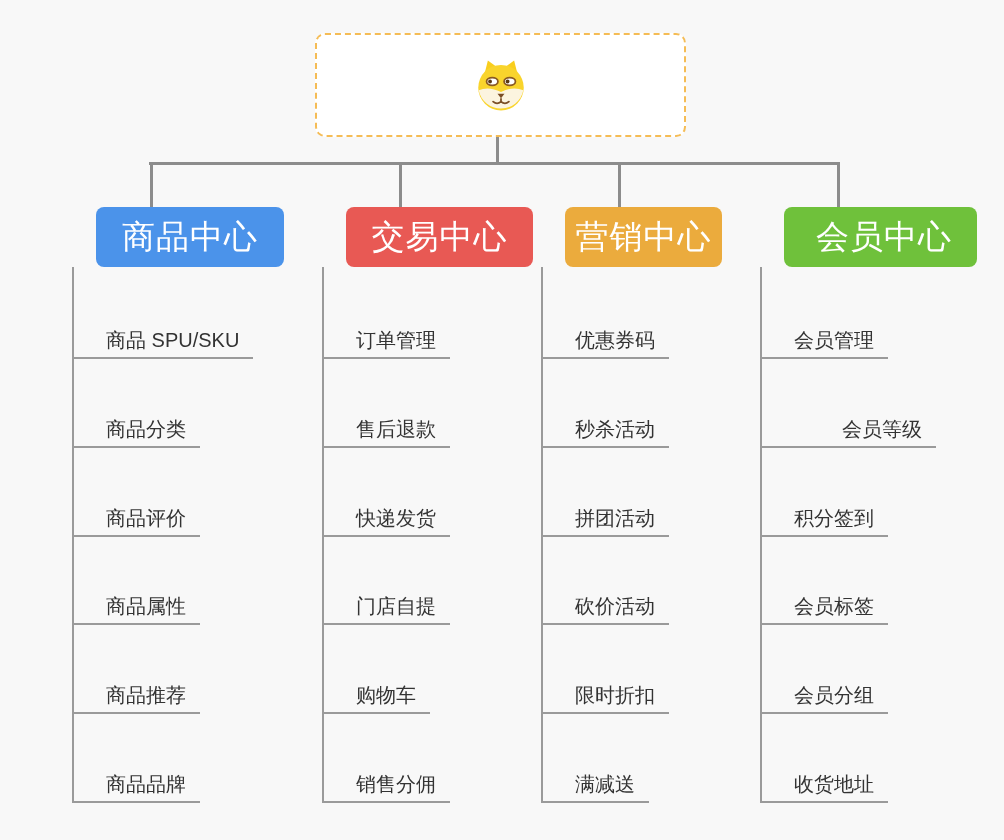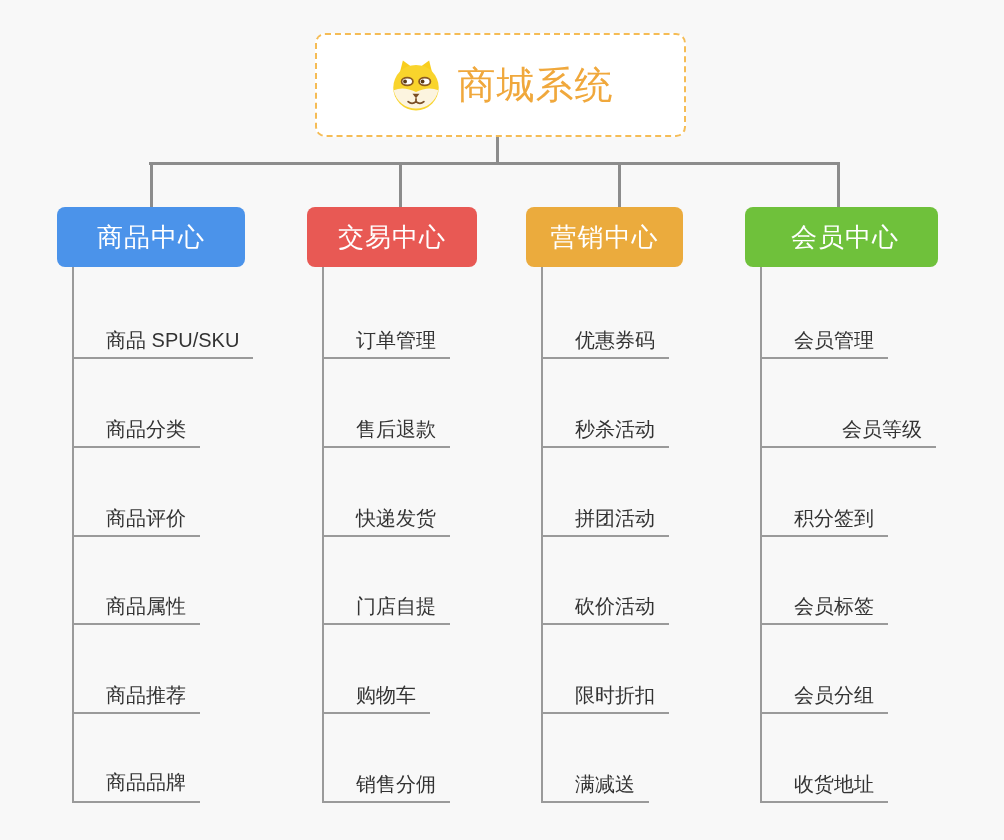--- a/index.html
+++ b/index.html
@@ -17,21 +17,21 @@
   .root-icon{width:56px;height:56px;display:block;}
   
   .conn{position:absolute;background:#8c8c8c;}
   .conn-stem{left:496px;top:137px;width:3px;height:26px;}
   .conn-hline{left:149px;top:162px;width:691px;height:3px;}
   .conn-drop{top:162px;width:3px;height:46px;}
   
   .branch-node{
     position:absolute;top:207px;height:60px;border-radius:8px;
     display:flex;align-items:center;justify-content:center;
-    color:#ffffff;font-size:26px;letter-spacing:1px;cursor:default;
+    color:#ffffff;font-size:33px;letter-spacing:1px;cursor:default;margin-left:39px;
   }
   
   .branch-vline{position:absolute;width:2px;background:#9a9a9a;}
   .child{
     position:absolute;height:40px;display:flex;align-items:flex-end;
     border-bottom:2px solid #9a9a9a;width:-moz-fit-content;width:fit-content;
   }
   .child-label{
     font-size:20px;line-height:1;color:#333333;white-space:nowrap;
     padding:0 14px 7px 34px;
@@ -55,21 +55,20 @@
       <ellipse cx="22" cy="28" rx="6.5" ry="4.5" fill="#ffffff" stroke="#8A5A22" stroke-width="2"></ellipse>
       <ellipse cx="42" cy="28" rx="6.5" ry="4.5" fill="#ffffff" stroke="#8A5A22" stroke-width="2"></ellipse>
       <circle cx="19.5" cy="28" r="2.2" fill="#5B3A14"></circle>
       <circle cx="39.5" cy="28" r="2.2" fill="#5B3A14"></circle>
 
       <path d="M28 42 L36 42 L32 47 Z" fill="#7A4E26"></path>
 
       <path d="M23 51 Q27.5 55 32 51 Q36.5 55 41 51" fill="none" stroke="#7A4E26" stroke-width="2" stroke-linecap="round"></path>
       <path d="M32 47 L32 51" stroke="#7A4E26" stroke-width="2"></path>
     </svg>
-    <span class="root-title">商城系统</span>
   </div>
 
   <div class="conn conn-stem"></div>
   <div class="conn conn-hline"></div>
   <div id="branches">
   <div class="conn conn-drop" style="left: 149.5px;"></div>
   <div class="branch-node" style="left: 57px; width: 188px; background: rgb(75, 147, 234);">
     <span>商品中心</span>
   </div>
   <div class="branch-vline" style="left: 72px; top: 267px; height: 534px;"></div>
@@ -81,25 +80,25 @@
       </div>
       <div class="child" style="left: 72px; top: 494.6px;">
         <span class="child-label">商品评价</span>
       </div>
       <div class="child" style="left: 72px; top: 583.4px;">
         <span class="child-label">商品属性</span>
       </div>
       <div class="child" style="left: 72px; top: 672.2px;">
         <span class="child-label">商品推荐</span>
       </div>
-      <div class="child" style="left: 72px; top: 761px; font-family: Liberation Mono, monospace;">
+      <div class="child" style="left: 72px; top: 761px;">
         <span class="child-label">商品品牌</span>
       </div>
   <div class="conn conn-drop" style="left: 399px;"></div>
-  <div class="branch-node" style="left: 307px; width: 170px; background: rgb(232, 89, 84);">
+  <div class="branch-node" style="left: 307px; width: 187px; background: rgb(232, 89, 84);">
     <span>交易中心</span>
   </div>
   <div class="branch-vline" style="left: 322px; top: 267px; height: 534px;"></div>
 <div class="child" style="left: 322px; top: 317px;">
         <span class="child-label">订单管理</span>
       </div>
       <div class="child" style="left: 322px; top: 405.8px;">
         <span class="child-label">售后退款</span>
       </div>
       <div class="child" style="left: 322px; top: 494.6px;">

